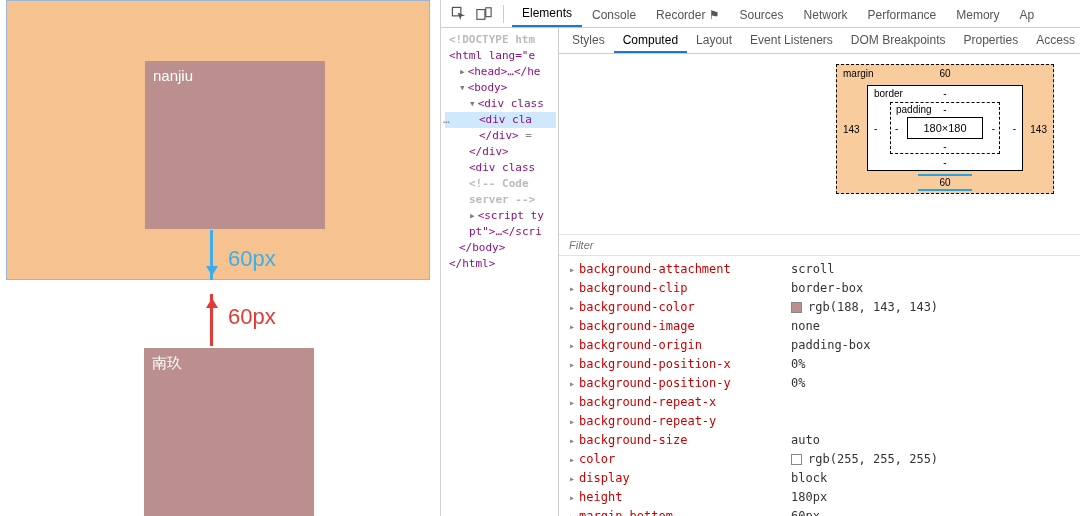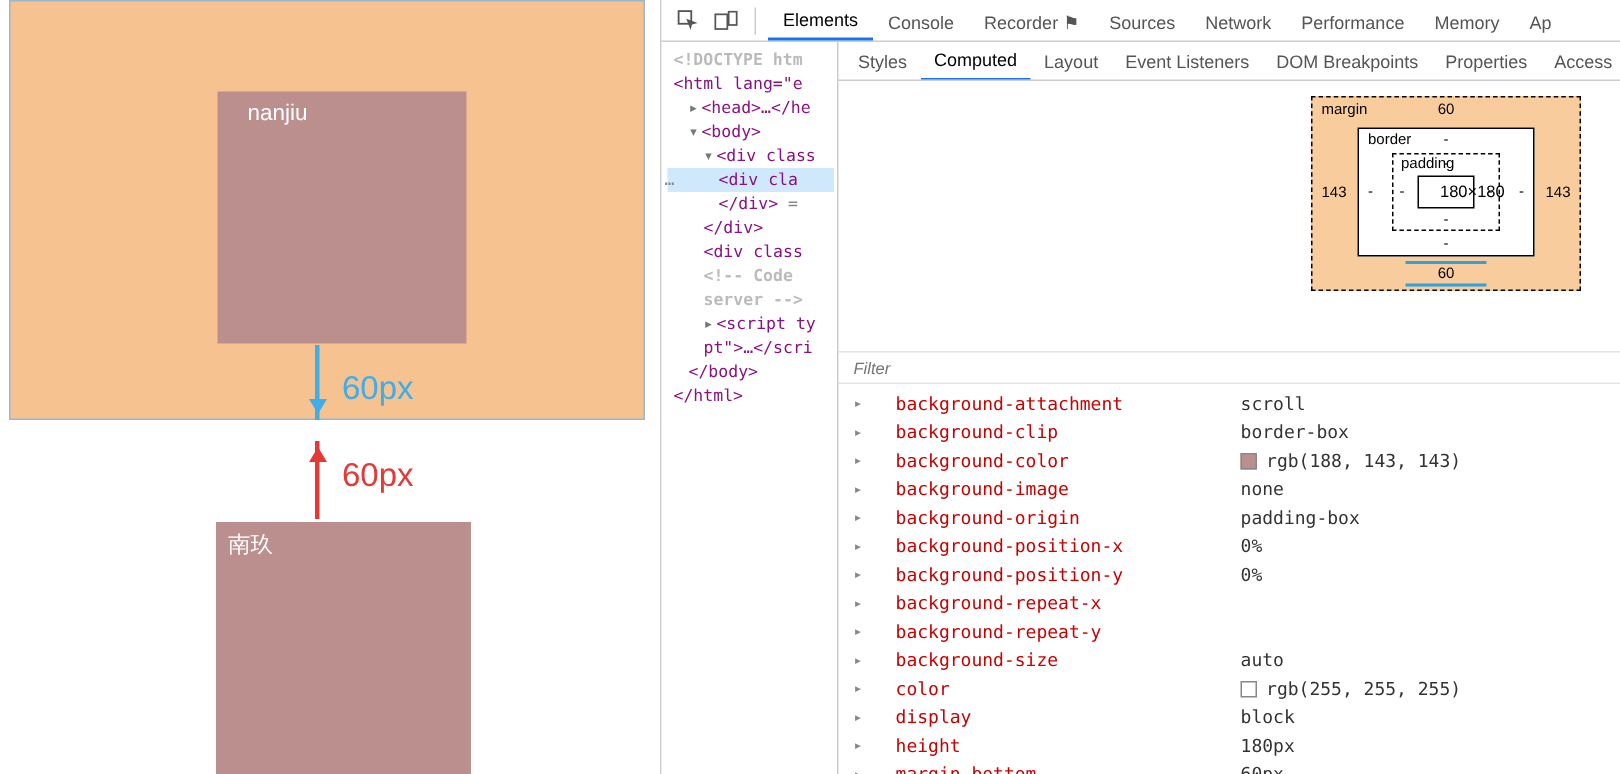--- a/index.html
+++ b/index.html
@@ -27,25 +27,25 @@
     top: 0;
     width: 424px;
     height: 280px;
     background: #f5c290;
     border: 1px solid #9bb6d0;
   }
   .inner-box {
     position: absolute;
     left: 138px;
     top: 60px;
-    width: 166px;
+    width: 180px;
     height: 168px;
     background: #bc8f8f;
     color: #fff;
-    padding: 6px 20px;
+    padding: 6px 8px;
     font-size: 15px;
   }
   .second-box {
     position: absolute;
     left: 144px;
     top: 348px;
     width: 170px;
     height: 170px;
     background: #bc8f8f;
     color: #fff;
@@ -169,21 +169,20 @@
 
   
   .side-panel {
     flex: 1;
     display: flex;
     flex-direction: column;
     min-width: 0;
   }
   .sub-tabs {
     display: flex;
-    align-items: center;
     gap: 0;
     border-bottom: 1px solid #ccc;
     font-size: 12px;
     padding: 0 4px;
     height: 26px;
     white-space: nowrap;
     overflow: hidden;
   }
   .sub-tab {
     padding: 5px 9px;
@@ -198,21 +197,21 @@
     flex: 1;
     overflow: hidden;
     position: relative;
   }
 
   
   .box-model {
     position: absolute;
     right: 26px;
     top: 10px;
-    width: 180px;
+    width: 218px;
     border-radius: 18px;
   }
   .bm-margin {
     border: 1px dashed #000;
     background: #f9cc9d;
     padding: 20px 30px 22px 30px;
     text-align: center;
     position: relative;
     font-size: 10px;
   }
@@ -290,21 +289,21 @@
     left: 0; right: 0; bottom: 0;
     overflow: hidden;
     font-family: Menlo, Consolas, monospace;
     font-size: 12px;
     padding-left: 10px;
   }
   .prop-row {
     display: flex;
     align-items: flex-end;
     line-height: 19px;
-    gap: 18px;
+    gap: 0;
   }
   .prop-row::before {
     content: "\25B8";
     color: #888;
     margin-right: 4px;
     font-size: 10px;
   }
   .prop-name { color: #c80000; flex: 0 0 212px; }
   .prop-val  { color: #333; display:flex; align-items:center; gap:6px;}
   .swatch {

